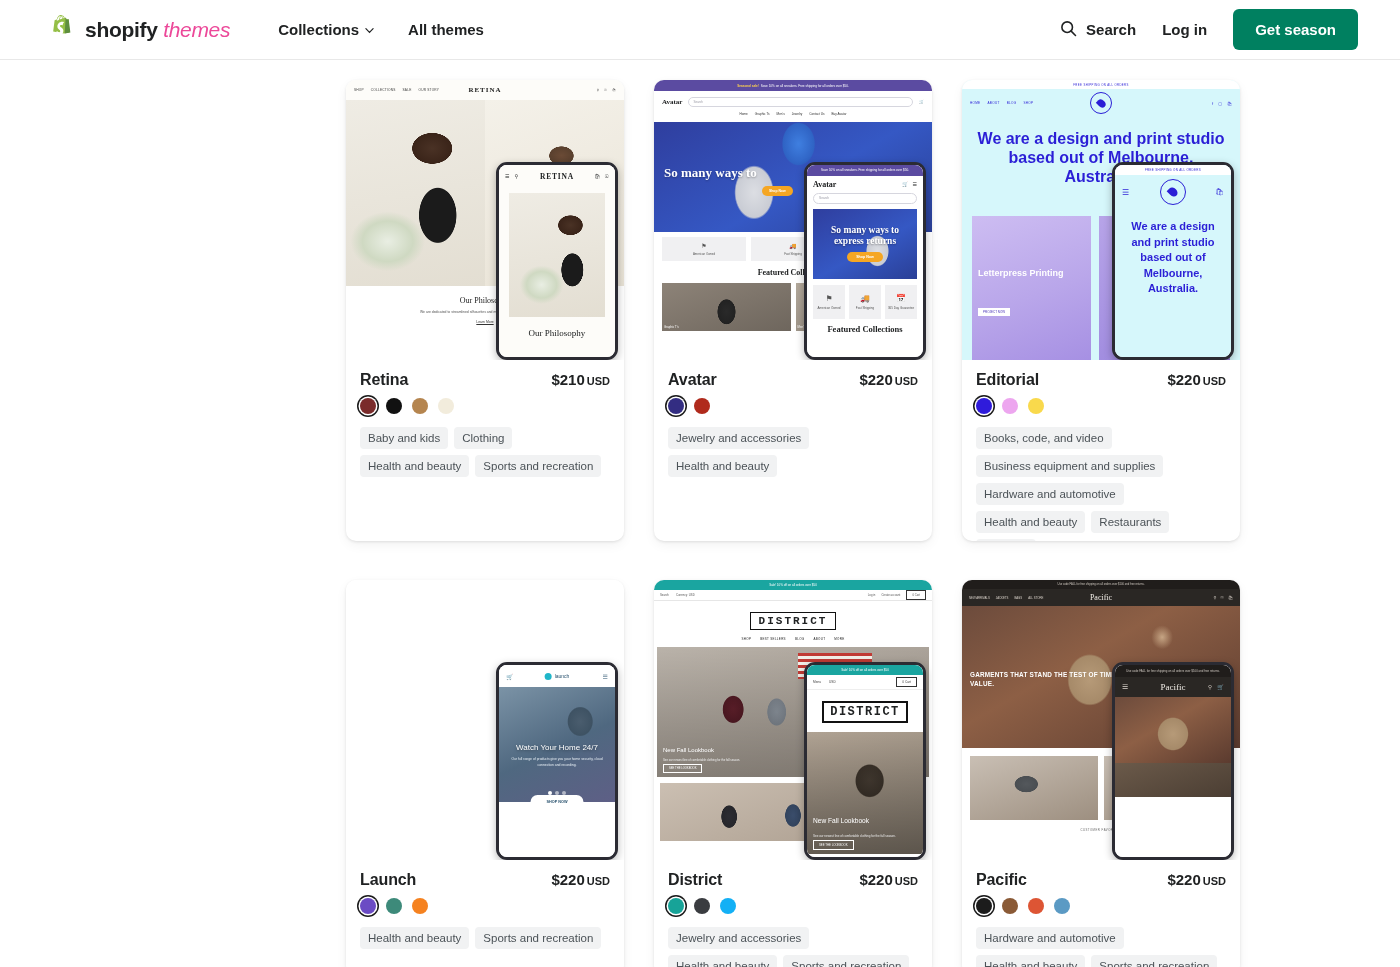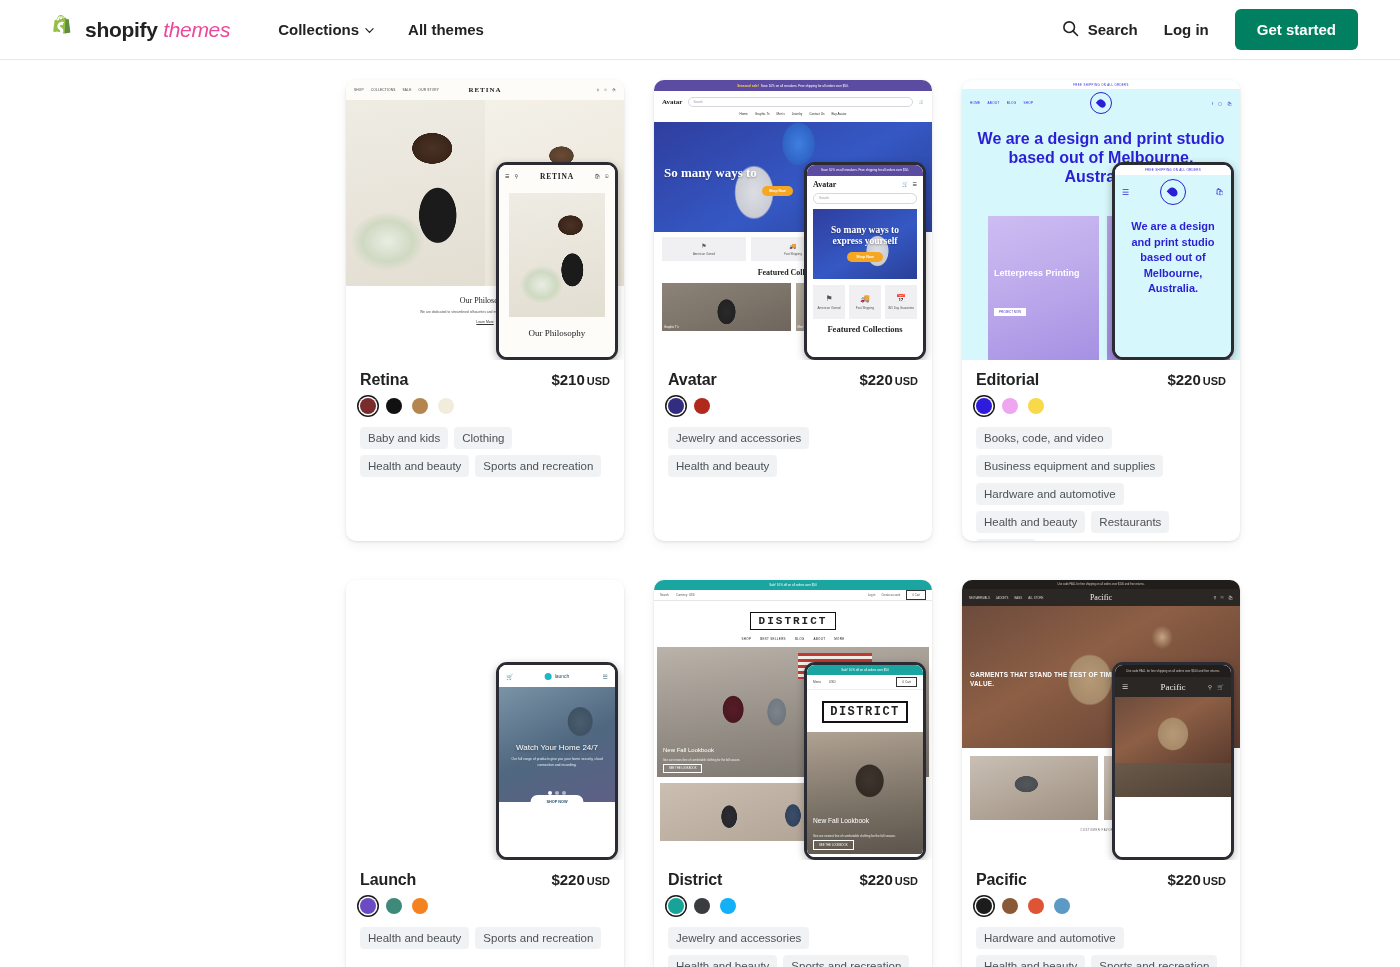--- a/index.html
+++ b/index.html
@@ -167,21 +167,21 @@
 
   
   .ed-d { background:#d6f7fb; }
   .ed-ann { height:9px; background:#fff; color:#2b1fd6; font-size:2.8px; display:flex; align-items:center; justify-content:center; letter-spacing:.4px; }
   .ed-head { height:28px; display:flex; align-items:center; padding:0 8px; position:relative; }
   .ed-head .l { display:flex; gap:7px; font-size:3.1px; color:#2b1fd6; letter-spacing:.3px; }
   .ed-head .r { margin-left:auto; display:flex; gap:5px; font-size:4px; color:#2b1fd6; }
   .ed-logo { position:absolute; left:50%; transform:translateX(-50%); width:22px; height:22px; border-radius:50%; border:.8px solid #2b1fd6; display:flex; align-items:center; justify-content:center; }
   .ed-drop { width:7px; height:9px; background:#2b1fd6; border-radius:0 50% 50% 50%; transform:rotate(-45deg); }
   .ed-h1 { color:#2b1fd6; font-weight:bold; font-size:16px; text-align:center; line-height:1.2; padding:12px 14px 0 14px; }
-  .ed-imgs { position:absolute; top:136px; left:10px; right:10px; height:144px; display:flex; gap:8px;margin-left:16px; }
+  .ed-imgs { position:absolute; top:136px; left:10px; right:10px; height:144px; display:flex; gap:8px; }
   .ed-i1 { width:46%; position:relative; background:linear-gradient(160deg,#cdbdf2,#b9a6ea 55%,#a690e3); }
   .ed-i1 .cap { position:absolute; left:6px; top:52px; color:#fff; font-weight:bold; font-size:9px; line-height:1.15; }
   .ed-i1 .b { position:absolute; left:6px; top:92px; background:#fff; color:#4a34b8; font-size:3px; padding:2px 5px; }
   .ed-i2 { flex:1; background:radial-gradient(circle at 40% 26%, #5c3fd6 0%, #4a2fb8 26%, transparent 28%), linear-gradient(160deg,#b7a4e8,#9b86dd); }
   
   .edm { background:#d6f7fb; height:100%; }
   .edm-ann { background:#fff; color:#2b1fd6; font-size:3px; text-align:center; padding:3px 0; letter-spacing:.3px; }
   .edm-head { height:34px; display:flex; align-items:center; padding:0 7px; position:relative; }
   .edm-logo { position:absolute; left:50%; transform:translateX(-50%); width:26px; height:26px; border-radius:50%; border:1px solid #2b1fd6; display:flex; align-items:center; justify-content:center; }
   .edm-drop { width:8px; height:10px; background:#2b1fd6; border-radius:0 50% 50% 50%; transform:rotate(-45deg); }
@@ -314,21 +314,21 @@
     <div class="search-btn">
       <span class="ico">
         <svg width="17" height="17" viewBox="0 0 18 18">
             <circle cx="7.6" cy="7.6" r="5.6" stroke="#202223" stroke-width="1.7" fill="none"></circle>
             <path d="M11.8 11.8L16.4 16.4" stroke="#202223" stroke-width="1.7" stroke-linecap="round"></path>
           </svg>
       </span>
       <span>Search</span>
     </div>
     <div class="login-link">Log in</div>
-    <button class="cta">Get started</button>
+    <button class="cta">Get season</button>
   </div>
 </div>
 
 <div class="grid">
 
   <div class="card tall">
     <div class="thumb">
       <div class="desk mini retina-d">
         <div class="ret-nav">
           <div class="lft">
@@ -445,21 +445,21 @@
           <div class="avm-ann">Save 10% on all sneakers. Free shipping for all orders over $50.</div>
           <div class="avm-head">
             <div class="avm-logo">Avatar</div>
             <div class="avm-icons">
                 <span>🛒</span>
                 <span>☰</span>
               </div>
           </div>
           <div class="avm-search">Search</div>
           <div class="avm-hero">
-            <div class="t"><span>So many ways to</span><br><span>express yourself</span></div>
+            <div class="t"><span>So many ways to</span><br><span>express returns</span></div>
             <div class="b">Shop Now</div>
           </div>
           <div class="avm-feat">
             <div>
                 <span style="font-size:8px">⚑</span>
                 <span>American Owned</span>
               </div>
             <div>
                 <span style="font-size:8px">🚚</span>
                 <span>Fast Shipping</span>

